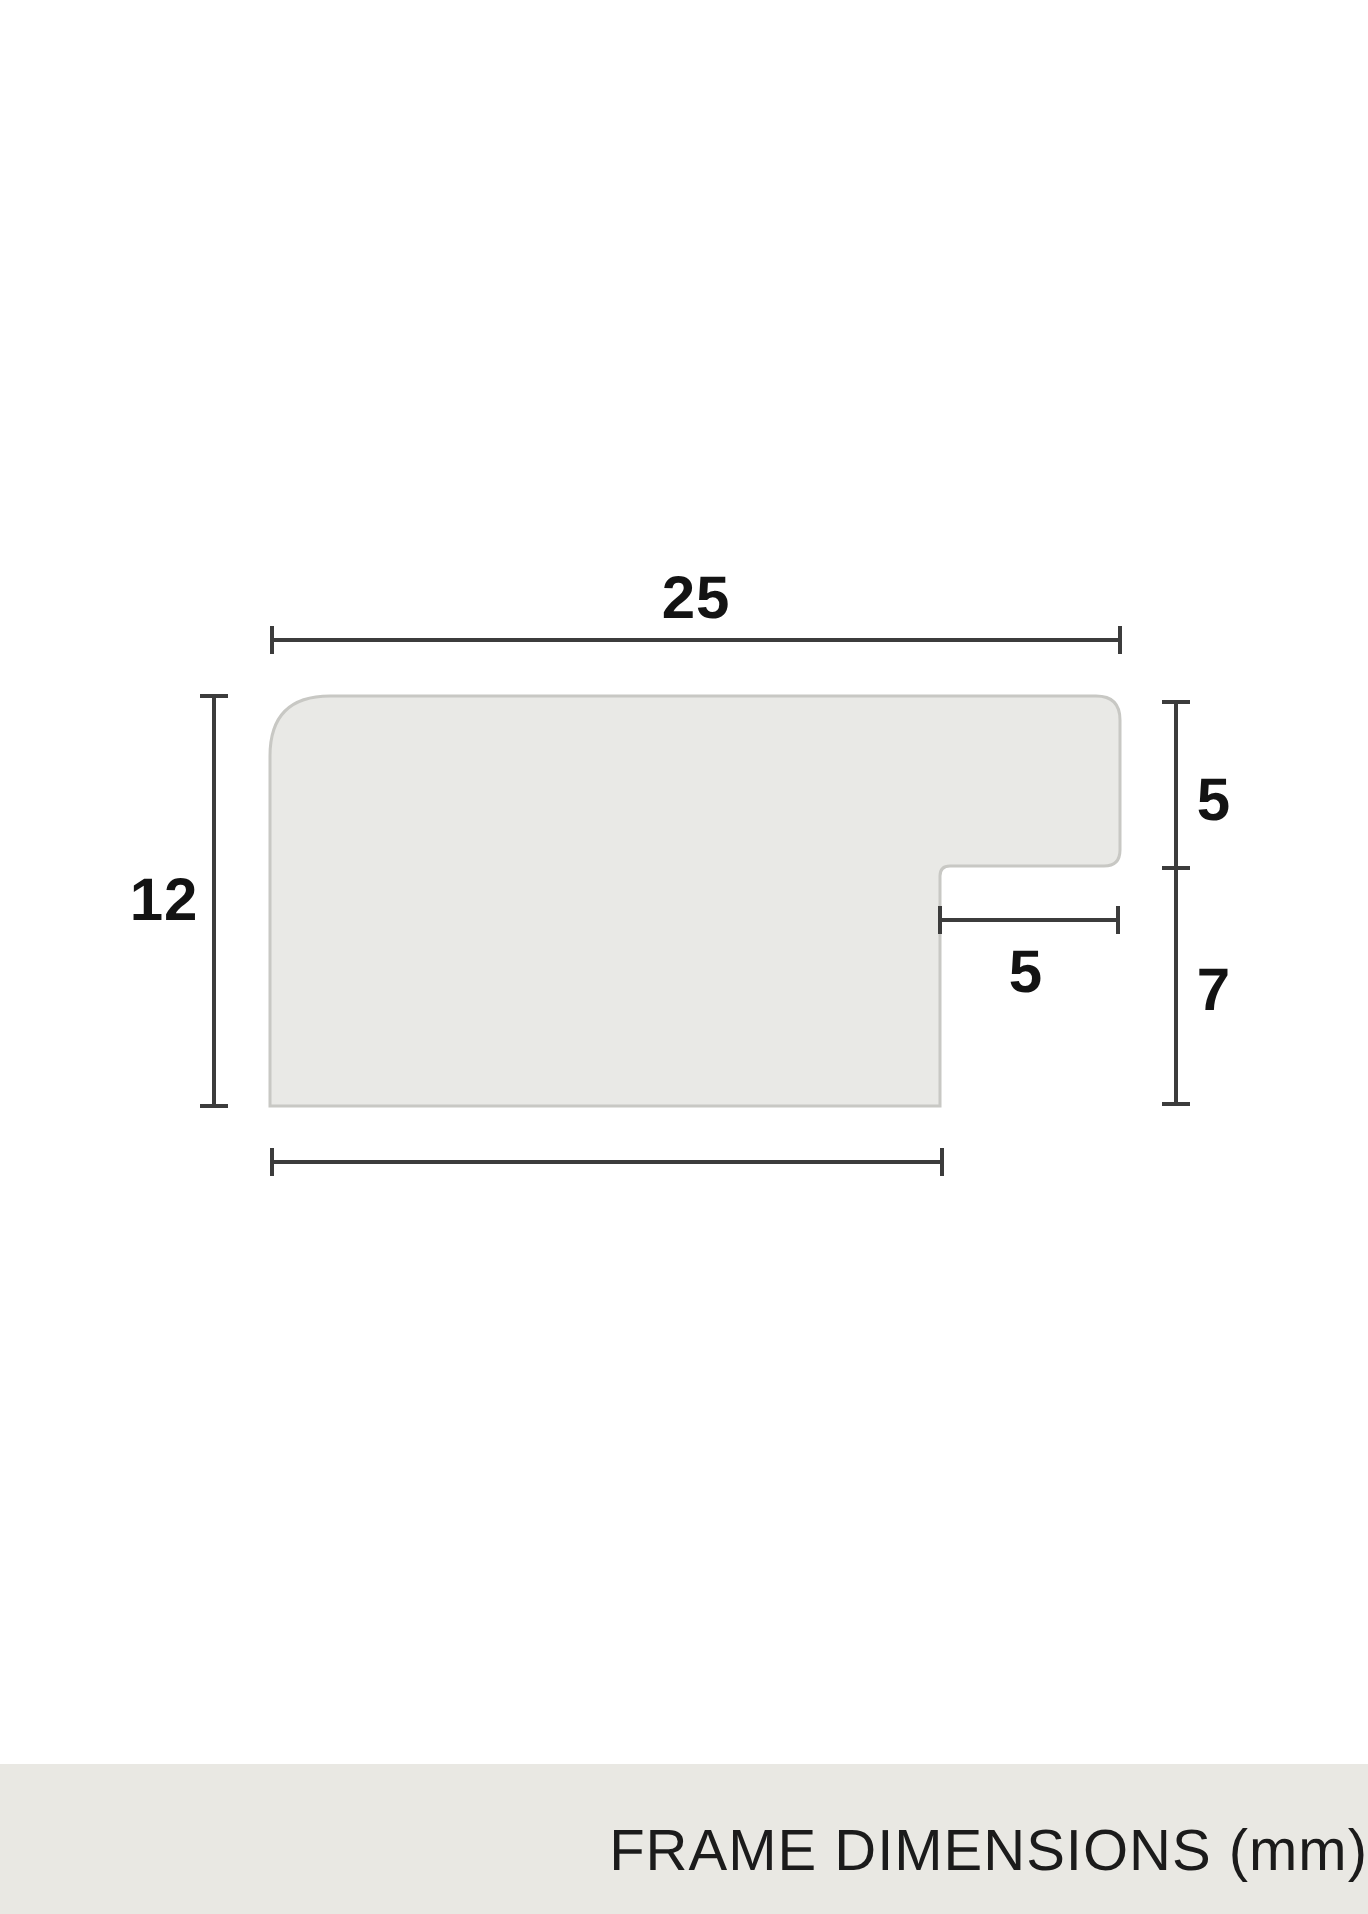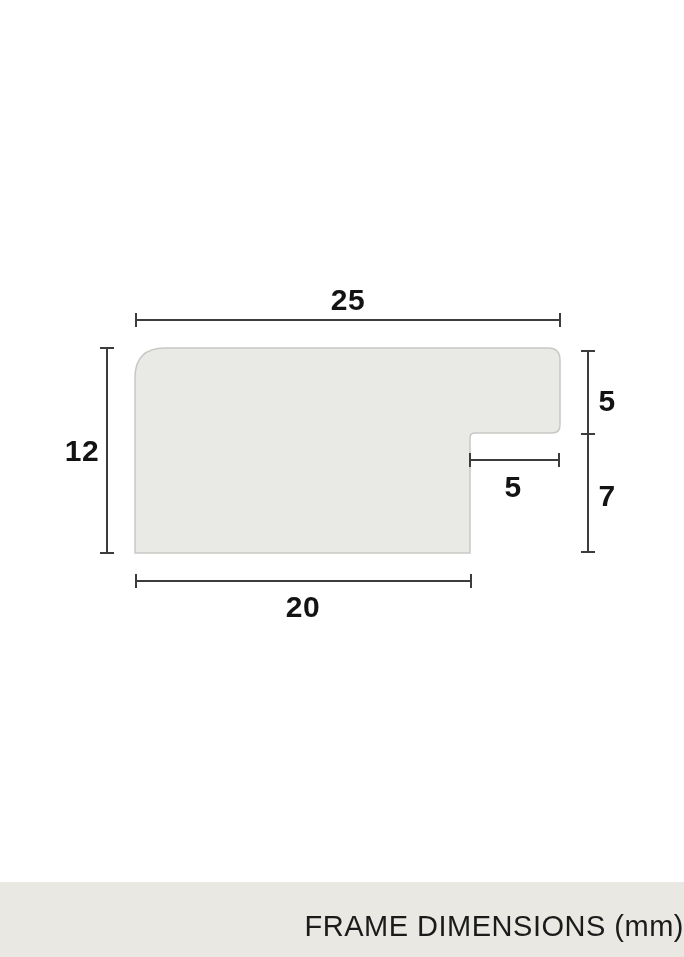--- a/index.html
+++ b/index.html
@@ -100,19 +100,18 @@
       <line class="dim" x1="136" y1="574" x2="136" y2="588"></line>
       <line class="dim" x1="471" y1="574" x2="471" y2="588"></line>
     </g>
   </svg>
 
   <div class="dim-label lbl-top">25</div>
   <div class="dim-label lbl-left">12</div>
   <div class="dim-label lbl-right5">5</div>
   <div class="dim-label lbl-right7">7</div>
   <div class="dim-label lbl-inner5">5</div>
-  <div class="dim-label lbl-bottom">20</div>
 
   <div class="caption-bar">
     <span class="caption-text">FRAME DIMENSIONS (mm)</span>
   </div>
 
 </div>
 
 </body></html>

